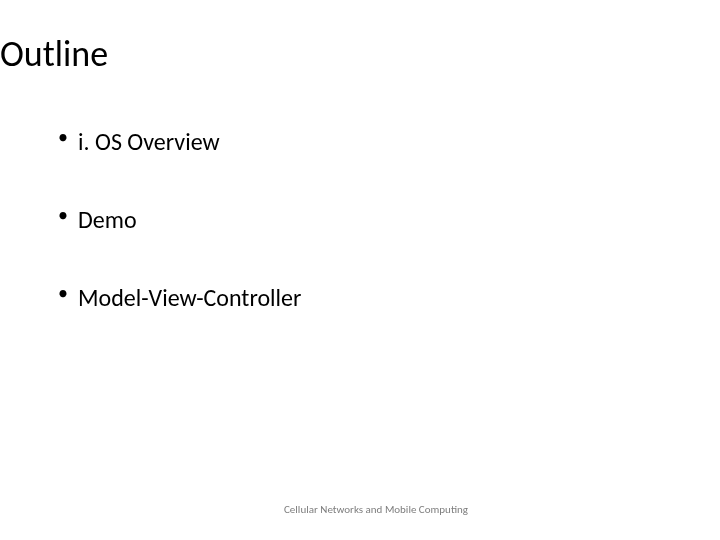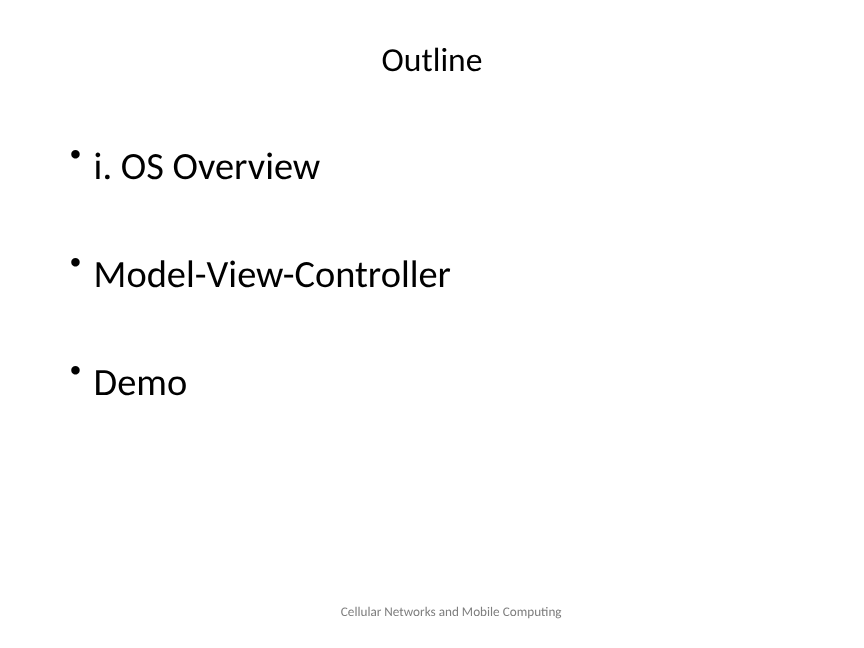--- a/index.html
+++ b/index.html
@@ -10,35 +10,35 @@
     body {
       width: 720px;
       height: 540px;
       background: #ffffff;
       font-family: Calibri, Arial, sans-serif;
       color: #000000;
       position: relative;
       overflow: hidden;
     }
     .slide-title {
-      text-align: center;
-      font-size: 28px;
+      text-align: left;
+      font-size: 36px;
       font-weight: 400;
       margin-top: 32px;
       margin-bottom: 48px;
     }
     .bullet-list {
       list-style: none;
       padding-left: 50px;
       padding-right: 50px;
     }
     .bullet-list li {
       position: relative;
       padding-left: 28px;
-      font-size: 32px;
+      font-size: 24px;
       line-height: 1.5;
       margin-bottom: 2px;
       margin-top: 42px;
     }
     .bullet-list li::before {
       content: "•";
       position: absolute;
       left: 8px;
       top: -2px;
       font-size: 20px;
@@ -54,19 +54,19 @@
       margin-left: 16px;
     }
   </style>
 </head>
 <body>
 
 <h1 class="slide-title">Outline</h1>
 
 <ul class="bullet-list">
   <li>i. OS Overview</li>
+  <li>Demo</li>
   <li>Model-View-Controller</li>
-  <li>Demo</li>
 </ul>
 
 <div class="footer">
   <div>Cellular Networks and Mobile Computing</div>
 </div>
 
 </body></html>

